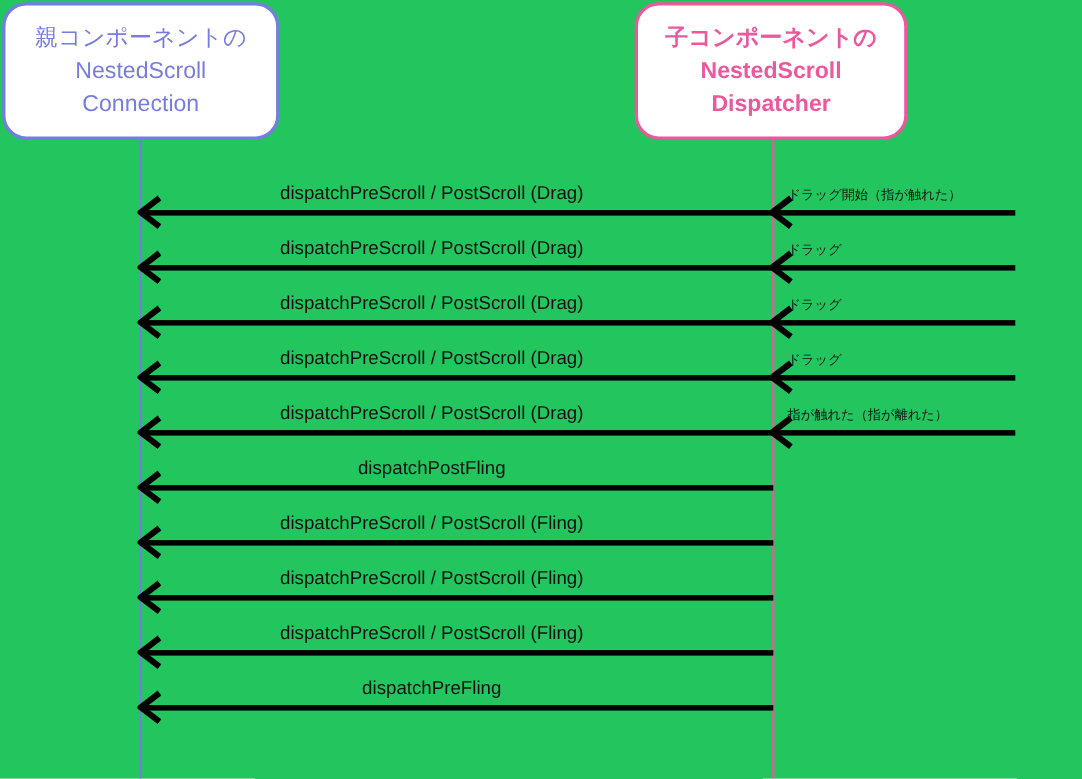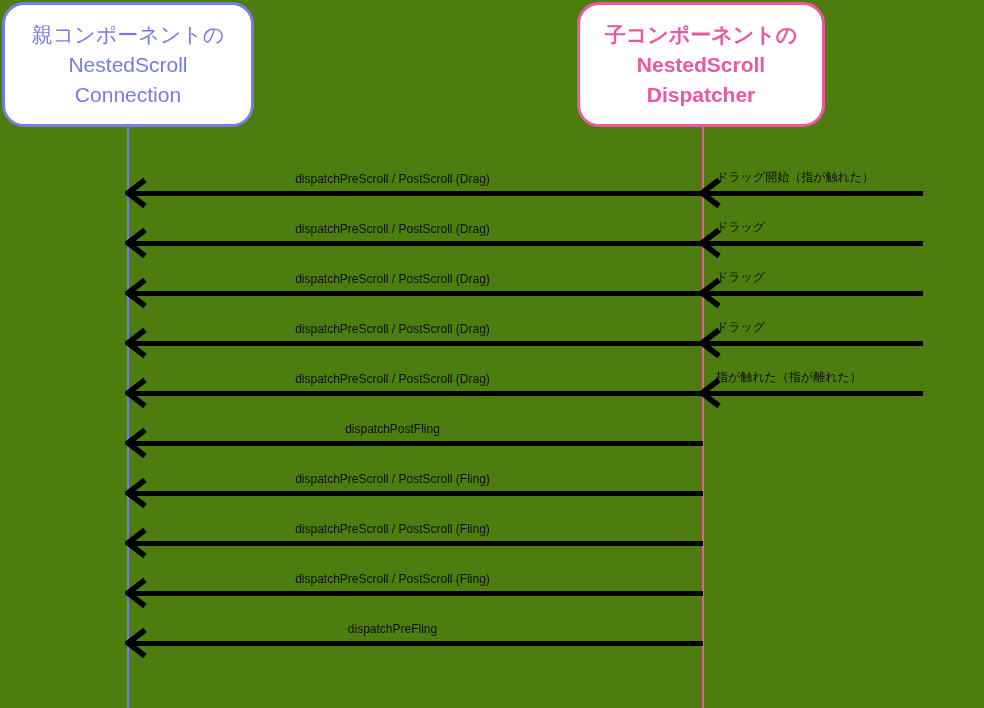--- a/index.html
+++ b/index.html
@@ -1,17 +1,17 @@
 <!DOCTYPE html>
 <html><head>
 <meta charset="utf-8">
 <style>
   html, body { margin:0; padding:0; background:#ffffff; }
   .stage {
-    position:relative; width:984px; height:708px; background:#4d7c0f;
+    position:relative; width:984px; height:708px; background:#22c55e;
     font-family:"Liberation Sans","DejaVu Sans",sans-serif; overflow:hidden;
   }
 
   
   .actor {
     position:absolute; top:2px; height:125px; box-sizing:border-box;
     border-radius:22px; border:3px solid; background:#ffffff;
     display:flex; align-items:center; justify-content:center;
     text-align:center; font-size:21px; line-height:30px; white-space:pre-line;
   }
@@ -26,21 +26,21 @@
   
   .msg { position:absolute; left:0; width:984px; height:0; }
   .shaft { position:absolute; top:-2.5px; height:5px; background:#000000; }
   .shaft.main { left:128px; width:575px; }   
   .shaft.long { left:128px; width:795px; }   
   .head { position:absolute; top:-16px; width:22px; height:32px; }
   .head.at-parent { left:125px; }
   .head.at-child  { left:699px; }
   .label-mid {
     position:absolute; left:128px; width:529px; bottom:7px;
-    text-align:center; font-size:12px; color:#111111; white-space:nowrap;
+    text-align:center; font-size:17px; color:#111111; white-space:nowrap;
   }
   .label-note {
     position:absolute; left:716px; bottom:7px;
     font-size:12px; color:#111111; white-space:nowrap;
   }
 </style>
 </head>
 <body>
 
 <div class="stage">

